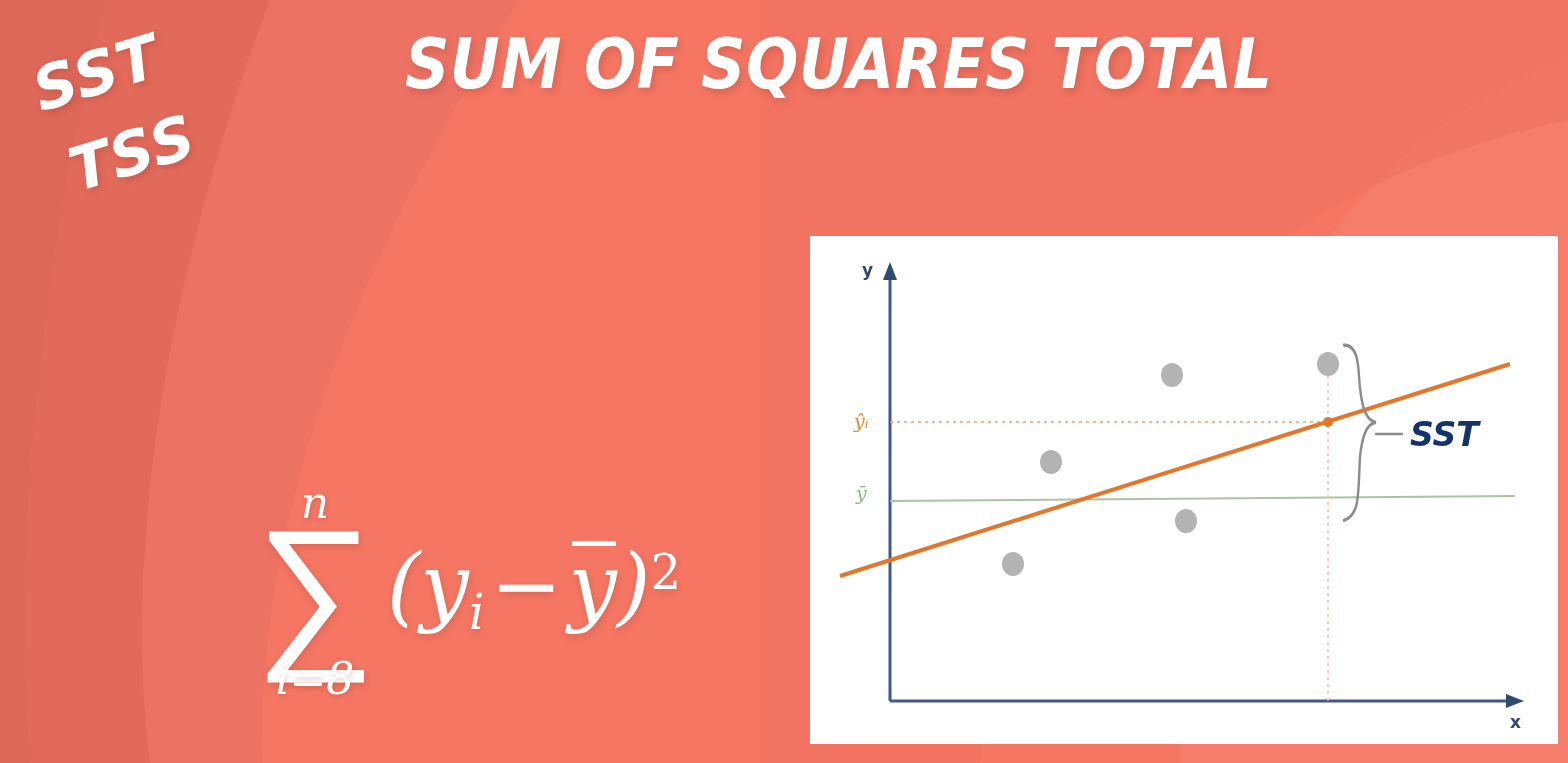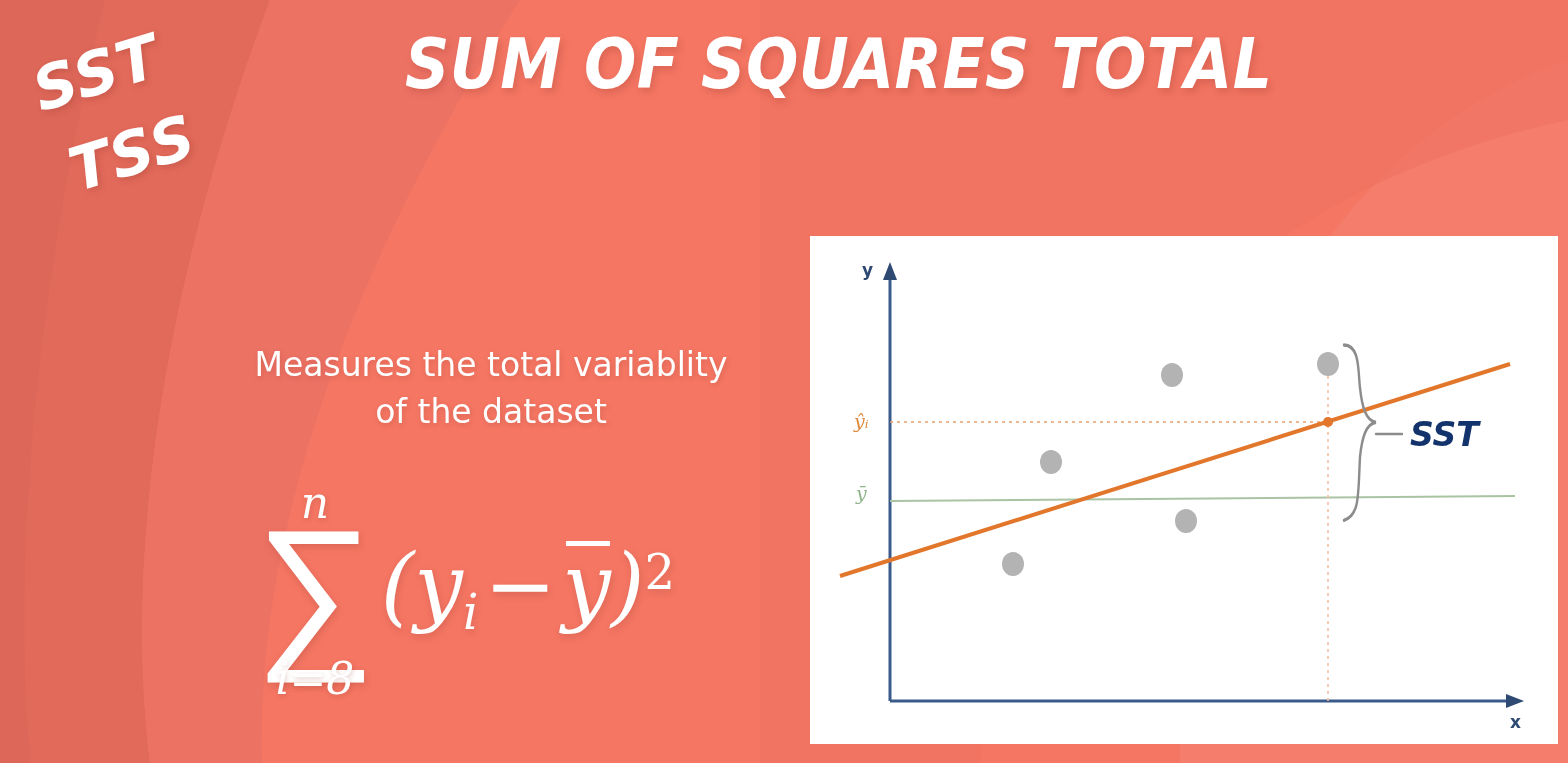--- a/index.html
+++ b/index.html
@@ -133,21 +133,21 @@
   }
   .sigma-bot {
     font-style: italic;
     font-size: 44px;
     margin-top: -2px;
     text-shadow: 1px 2px 5px rgba(150,55,45,0.25);
   }
   .formula-body {
     font-size: 86px;
     font-style: italic;
-    margin-left: 6px;
+    margin-left: 12px;
     margin-top: -6px;
     white-space: nowrap;
     text-shadow: 1px 3px 7px rgba(150,55,45,0.25);
   }
   .formula-body .sub {
     font-size: 48px;
     vertical-align: -0.30em;
     font-style: italic;
   }
   .formula-body .sup {
@@ -236,24 +236,20 @@
              C 45 250, 10 520, 30 763 L 0 763 Z" fill="#D8655A" opacity="0.55"></path>
   </svg>
 
   <div class="corner-tag">
     <div class="corner-word w1">SST</div>
     <div class="corner-word w2">TSS</div>
   </div>
 
   <div class="slide-title">SUM OF SQUARES TOTAL</div>
 
-  <div class="description">
-    <div>Measures the total variablity</div>
-    <div>of the dataset</div>
-  </div>
 
   <div class="formula">
     <div class="formula-inner">
       <div class="sigma-stack">
         <div class="sigma-top">n</div>
         <div class="sigma-glyph">∑</div>
         <div class="sigma-bot">i=8</div>
       </div>
       <div class="formula-body">
         <span>(</span><span>y</span><span class="sub">i</span><span class="op">−</span><span class="ybar">y</span><span>)</span><span class="sup">2</span>

